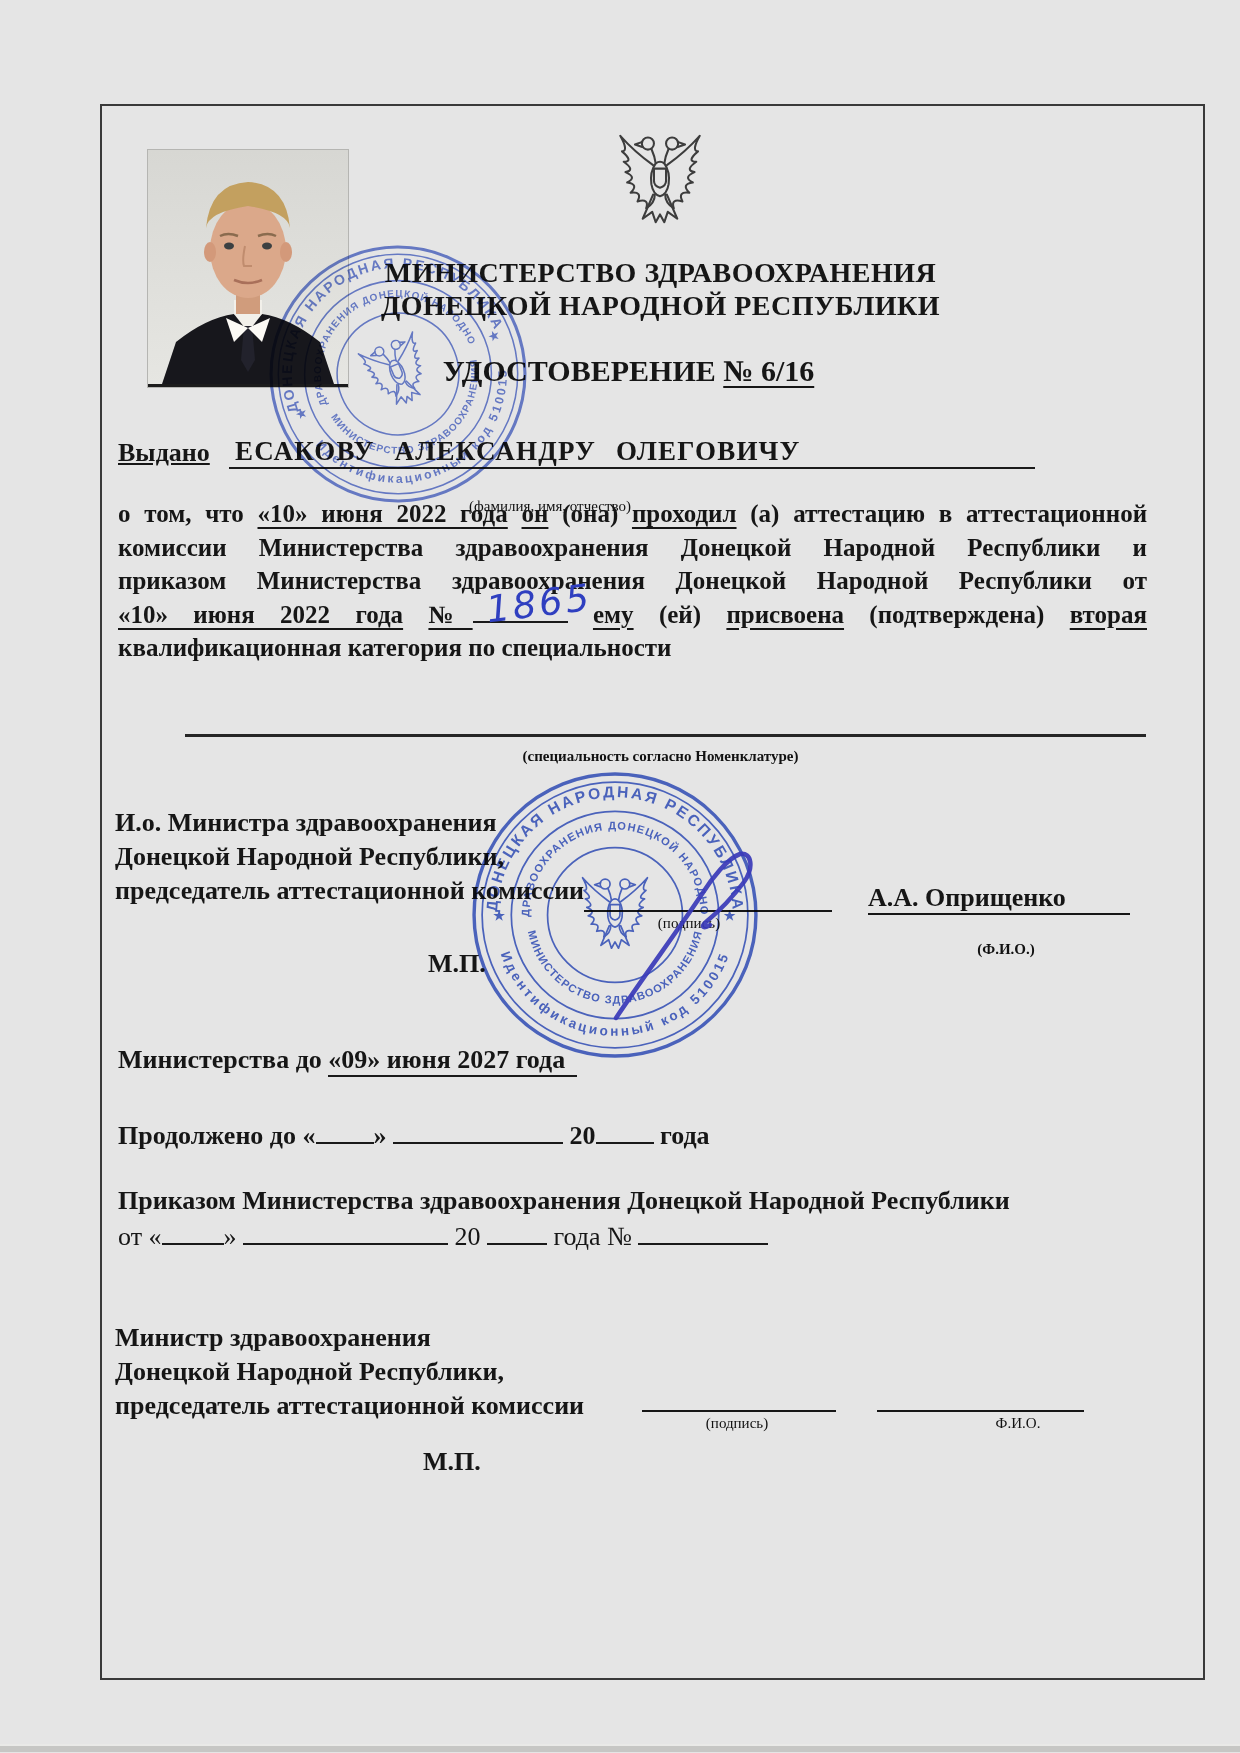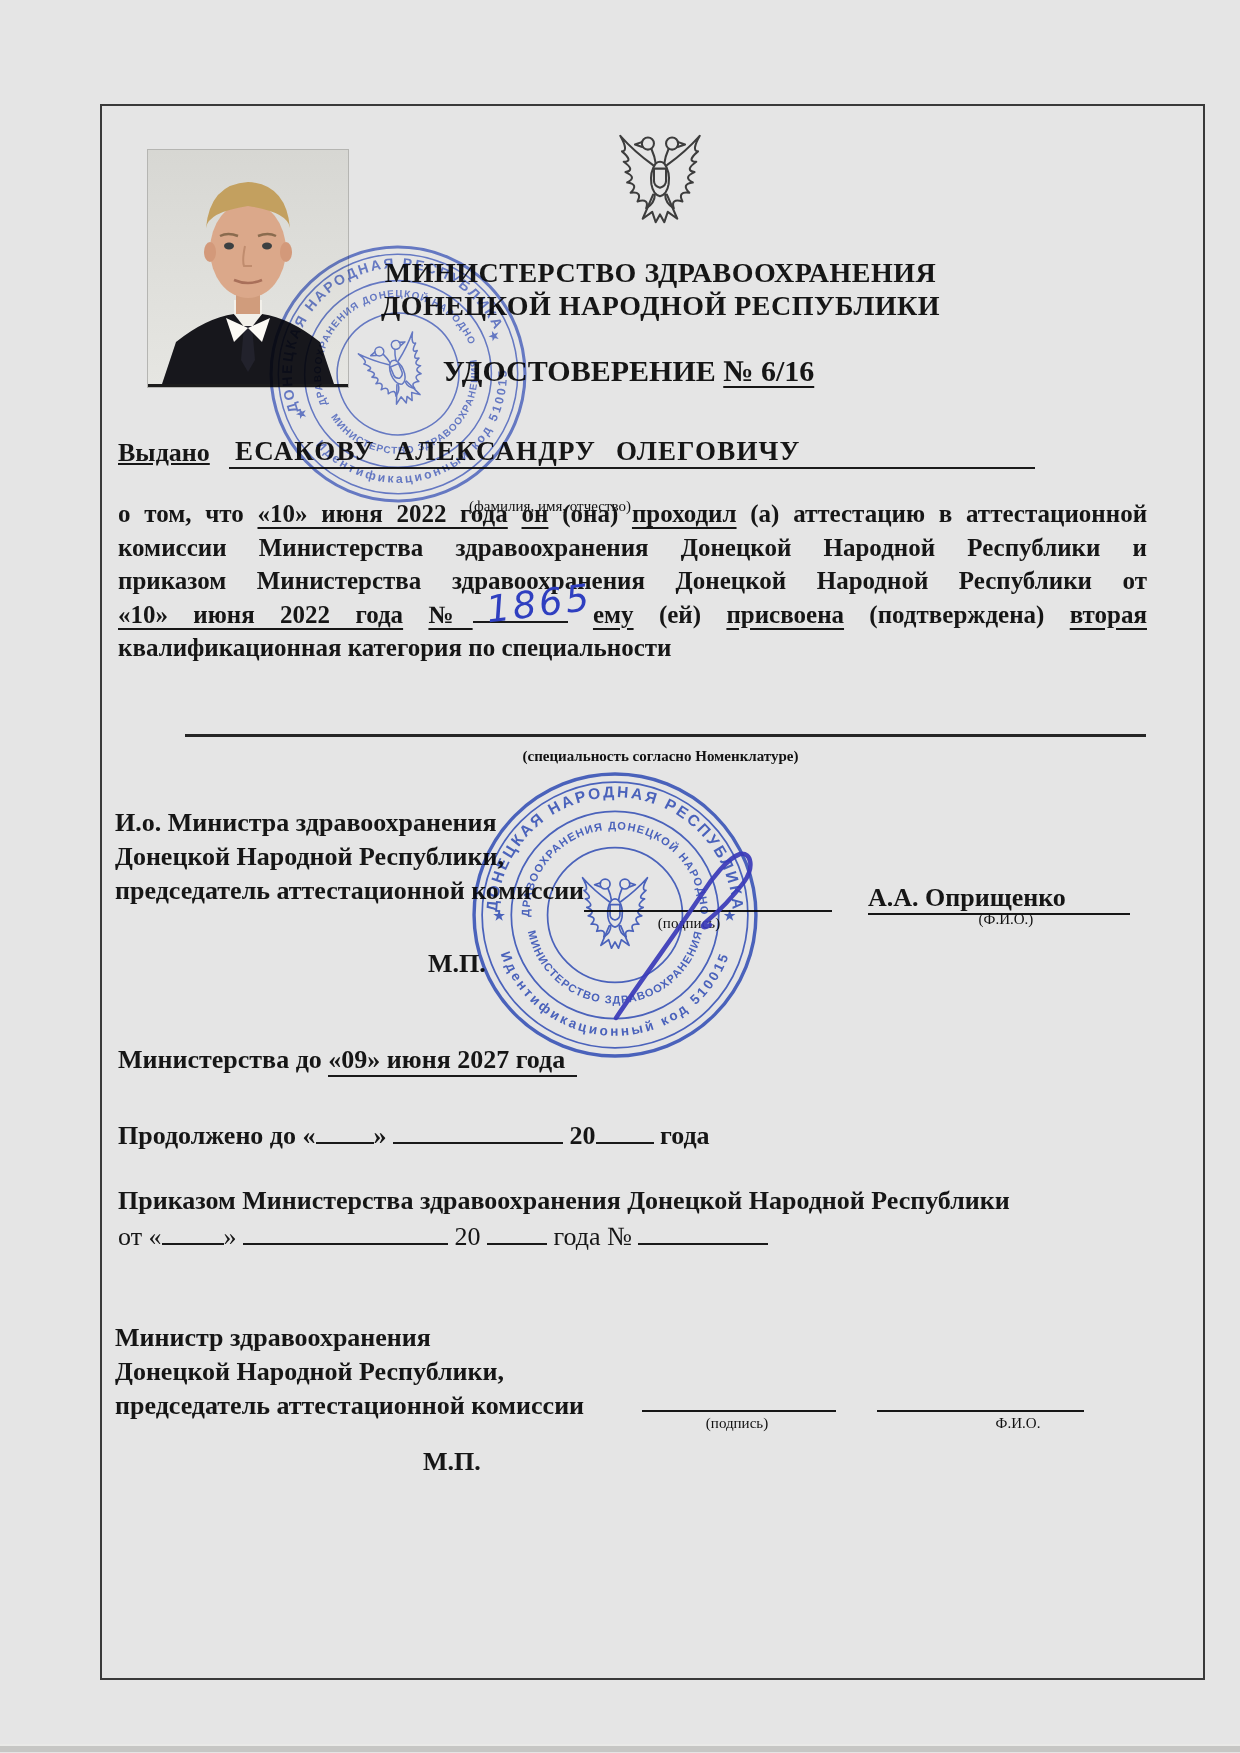--- a/index.html
+++ b/index.html
@@ -28,21 +28,21 @@
   .spec-rule{left:185px;top:734px;width:961px;height:3px;background:#262626;}
   .spec-caption{left:160px;top:748px;width:1001px;font-weight:bold;}
   .b26{font-weight:bold;font-size:26px;}
   .lh34{line-height:34px;}
   .am-block{left:115px;top:806px;}
   .sigline{border-top:2.6px solid #161616;height:0;}
   .sl1{left:584px;top:910px;width:248px;}
   .c1{left:596px;top:915px;width:186px;}
   .am-name-box{left:868px;top:883px;width:262px;height:30px;border-bottom:2.6px solid #161616;}
   .am-name-box span{font-weight:bold;font-size:26px;}
-  .c2{left:946px;top:911px;width:120px;}
+  .c2{left:946px;top:941px;width:120px;font-weight:bold;}
   .mp{font-weight:bold;font-size:26px;}
   .mp1{left:428px;top:949px;}
   .validity{left:118px;top:1045px;font-weight:bold;font-size:26px;}
   .udate{border-bottom:2.6px solid #1a1a1a;padding-right:12px;padding-bottom:1px;}
   .ext{left:118px;top:1121px;font-weight:bold;font-size:26px;}
   .ord1{left:118px;top:1186px;font-weight:bold;font-size:26px;}
   .ord2{left:118px;top:1222px;font-weight:normal;font-size:26px;}
   .min-block{left:115px;top:1321px;}
   .sl2{left:642px;top:1410px;width:194px;}
   .c3{left:652px;top:1415px;width:170px;}

